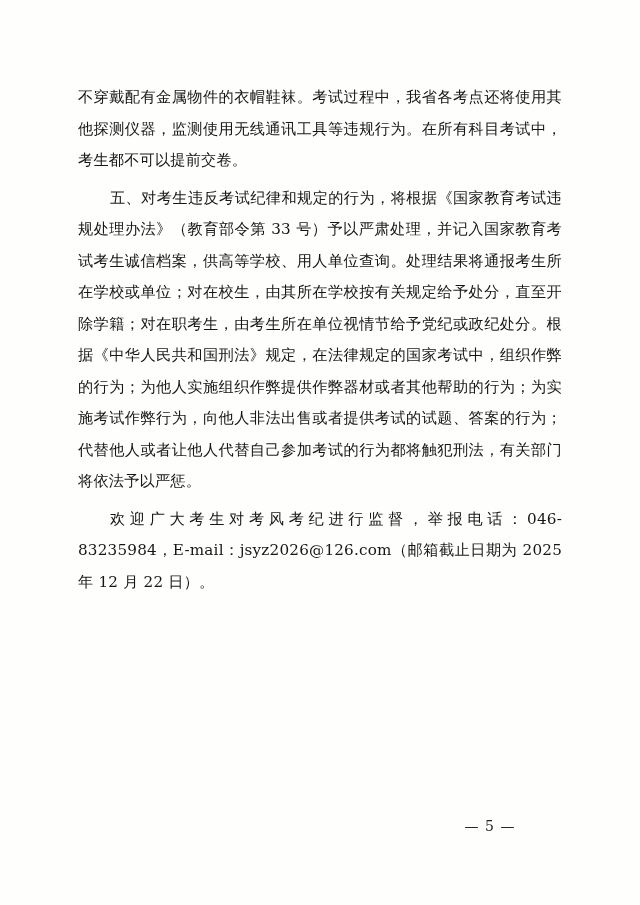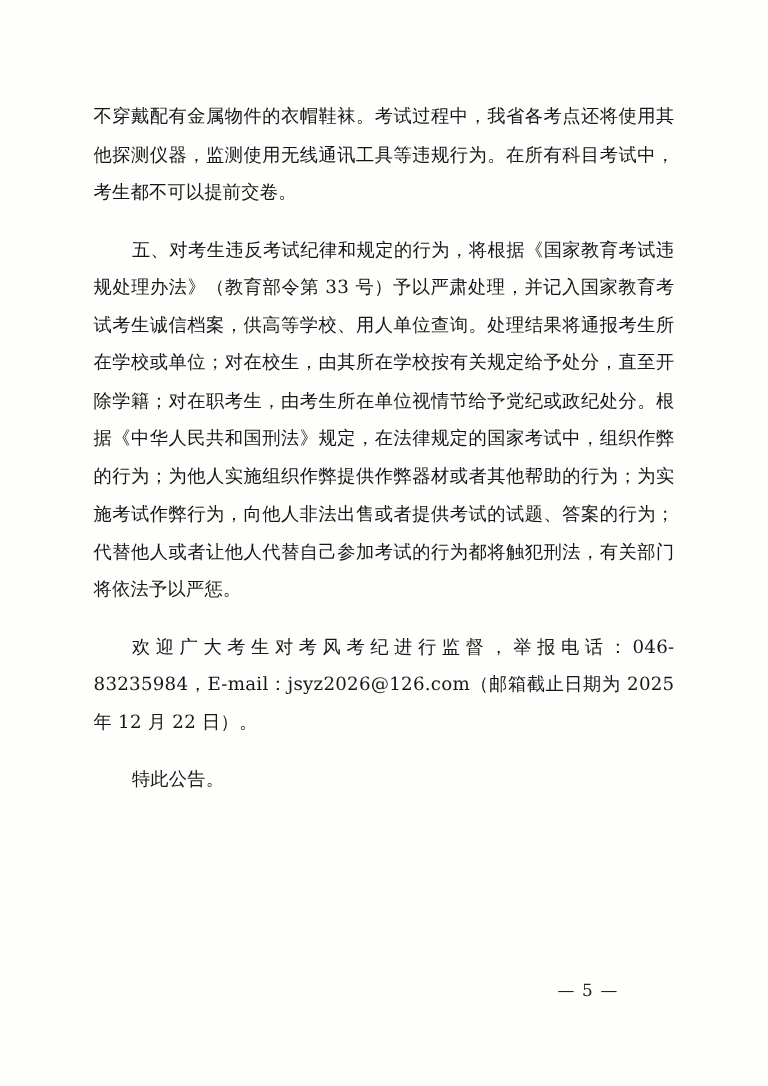--- a/index.html
+++ b/index.html
@@ -33,21 +33,21 @@
   .para {
     font-size: 15.2px;
     line-height: 31.5px;
     text-align: justify;
     text-justify: inter-ideograph;
     letter-spacing: 0.2px;
     margin: 0 0 0 0;
     color: #161616;
   }
   .para + .para {
-    margin-top: 16px;
+    margin-top: 6px;
   }
   .indent {
     text-indent: 2.1em;
   }
   .footer {
     position: absolute;
     left: 0;
     top: 818px;
     width: 640px;
     text-align: center;
@@ -62,18 +62,17 @@
   }
 </style>
 </head>
 <body>
 
 <div class="page">
   <div class="content">
     <p class="para">不穿戴配有金属物件的衣帽鞋袜。考试过程中，我省各考点还将使用其他探测仪器，监测使用无线通讯工具等违规行为。在所有科目考试中，考生都不可以提前交卷。</p>
     <p class="para indent">五、对考生违反考试纪律和规定的行为，将根据《国家教育考试违规处理办法》（教育部令第 33 号）予以严肃处理，并记入国家教育考试考生诚信档案，供高等学校、用人单位查询。处理结果将通报考生所在学校或单位；对在校生，由其所在学校按有关规定给予处分，直至开除学籍；对在职考生，由考生所在单位视情节给予党纪或政纪处分。根据《中华人民共和国刑法》规定，在法律规定的国家考试中，组织作弊的行为；为他人实施组织作弊提供作弊器材或者其他帮助的行为；为实施考试作弊行为，向他人非法出售或者提供考试的试题、答案的行为；代替他人或者让他人代替自己参加考试的行为都将触犯刑法，有关部门将依法予以严惩。</p>
     <p class="para indent">欢迎广大考生对考风考纪进行监督，举报电话：046-83235984，E-mail：jsyz2026@126.com（邮箱截止日期为 2025 年 12 月 22 日）。</p>
-    <p class="para indent">特此公告。</p>
   </div>
   <div class="footer">
     <span class="pagenum-wrap">— 5 —</span>
   </div>
 </div>
 
 </body></html>

